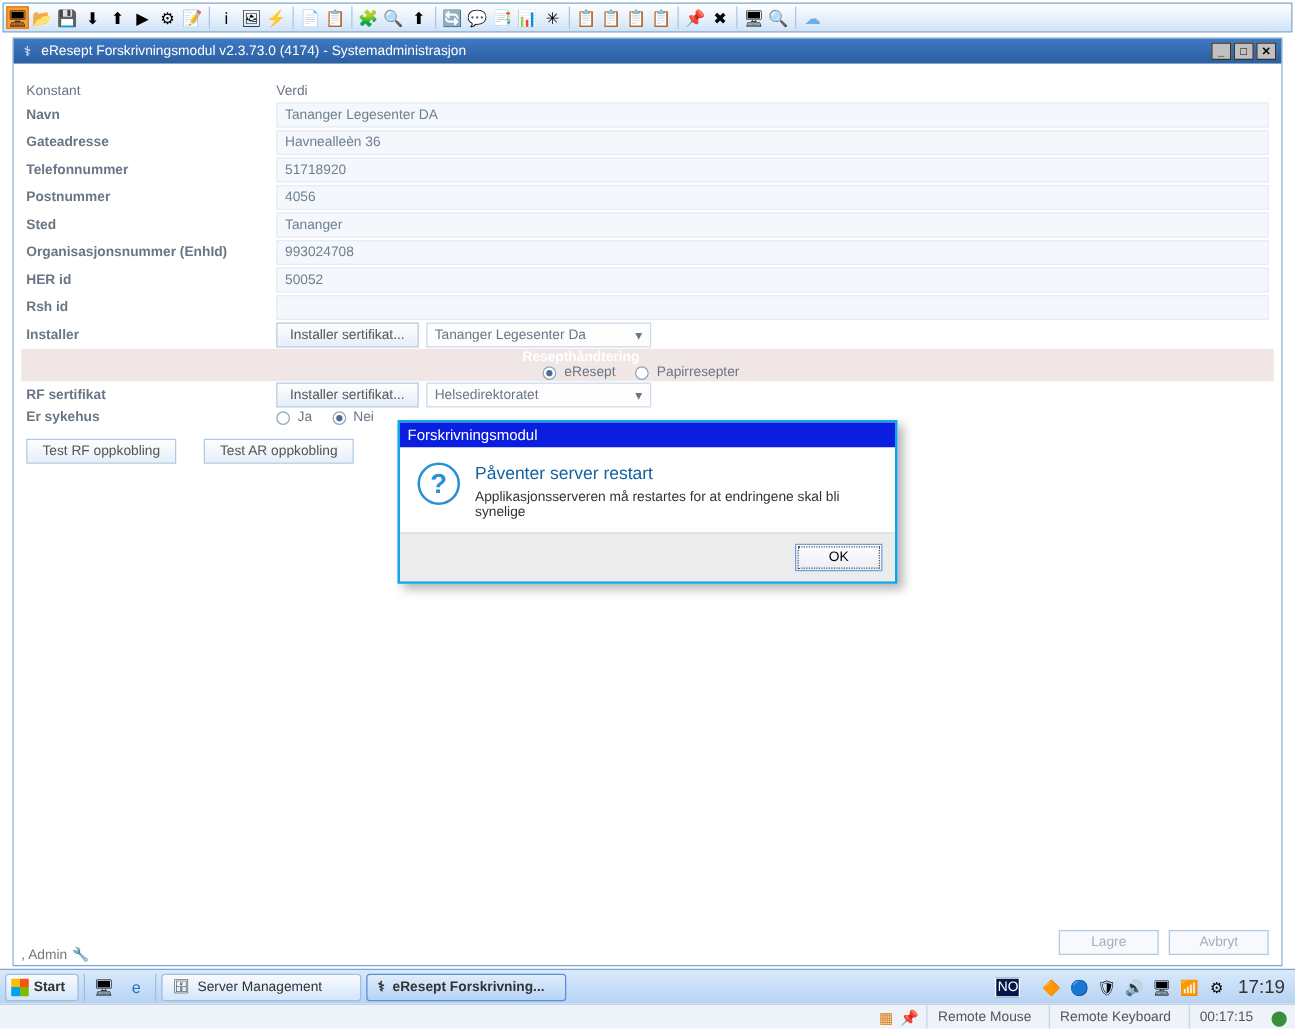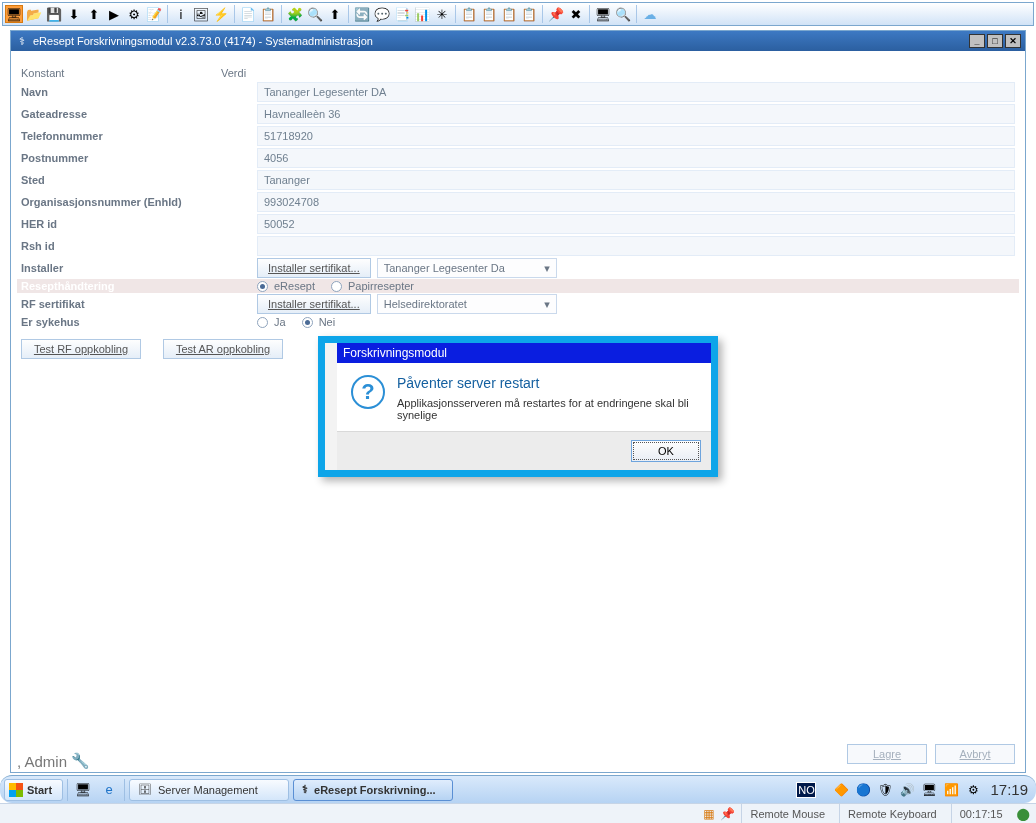--- a/index.html
+++ b/index.html
@@ -21,53 +21,53 @@
 
 
 .tab-row { display: flex; gap: 4px; padding-left: 2px; }
 .tab { padding: 6px 12px; border: 1px solid #d9e4f1; border-bottom: none; color: #6a7685; font-size: 11px; cursor: pointer; background: #fff; }
 .tab.active { color: #444; }
 
 
 .form-header { display: flex; padding: 6px 4px 2px 4px; color: #6a7685; }
 .form-header .col1 { width: 200px; }
 .form-row { display: flex; align-items: center; padding: 1px 4px; }
-.form-row.highlight { background: #f0e6e6; }
+.form-row.highlight { background: #f0e6e6; flex-direction: column; }
 .label { width: 200px; color: #6a7685; font-size: 11px; font-weight: bold; }
-.value-cell { flex: 1; margin-left: 36px; }
+.value-cell { flex: 1; }
 .value-input { width: 100%; height: 20px; background: #f4f7fb; border: 1px solid #e3ecf7; color: #708090; padding: 0 6px; font-size: 11px; }
 .inline-controls { display: flex; gap: 6px; align-items: center; }
-.btn-small { height: 20px; background: linear-gradient(#fefefe,#e5eef8); border: 1px solid #b0c9e4; color: #555; padding: 0 10px; font-size: 11px; cursor: pointer; text-decoration: underline; }
+.btn-small { height: 20px; background: linear-gradient(#fefefe,#e5eef8); border: 1px solid #b0c9e4; color: #555; padding: 0 10px; font-size: 11px; cursor: pointer; }
 .select-small { height: 20px; background: #fdfdfe; border: 1px solid #cad9ec; color: #6a7685; padding: 0 6px; font-size: 11px; min-width: 180px; display: inline-flex; align-items: center; justify-content: space-between; }
 .select-small::after { content: "▾"; color: #6a7685; margin-left: 8px; }
 .radio { width: 11px; height: 11px; border-radius: 50%; border: 1px solid #8fa4bd; display: inline-block; vertical-align: middle; background: #fff; position: relative; }
 .radio.checked::after { content: ""; position: absolute; top: 2px; left: 2px; width: 5px; height: 5px; border-radius: 50%; background: #4b6b96; }
 .radio-lbl { color: #6a7685; font-size: 11px; margin-right: 10px; }
 
 .btn-row { display: flex; gap: 22px; padding: 10px 4px; }
 .btn-row .btn-small { min-width: 120px; }
 
 
 .bottom-btns { margin-top: auto; display: flex; justify-content: flex-end; gap: 8px; padding: 8px 4px 4px 4px; }
 .bottom-btns .btn-small { min-width: 80px; color: #a5b0bd; background: #f7f9fc; }
 
-.admin-caption { position: absolute; bottom: 0; left: 6px; color: #777; font-size: 15px; display: flex; align-items: center; gap: 4px; padding: 2px 0; }
-
-
-.dialog { position: absolute; top: 336px; left: 318px; width: 400px; background: #f3f3f3; border: 7px solid #0ea5e9; box-shadow: 4px 4px 8px rgba(0,0,0,.3); z-index: 50; padding-left: 12px; }
+.admin-caption { position: absolute; bottom: 0; left: 6px; color: #777; font-size: 11px; display: flex; align-items: center; gap: 4px; padding: 2px 0; }
+
+
+.dialog { position: absolute; top: 336px; left: 318px; width: 400px; background: #f3f3f3; border: 2px solid #0ea5e9; box-shadow: 4px 4px 8px rgba(0,0,0,.3); z-index: 50; }
 .dialog-title { height: 20px; background: #0a1ee0; color: #fff; padding: 0 6px; display: flex; align-items: center; font-size: 12px; }
 .dialog-body { padding: 12px 14px 10px 14px; display: flex; gap: 12px; background: #fff; }
 .dialog-icon { width: 34px; height: 34px; border-radius: 50%; border: 2px solid #2b8fd6; color: #2b8fd6; font-size: 22px; font-weight: bold; display: flex; align-items: center; justify-content: center; flex-shrink: 0; }
 .dialog-heading { color: #1560a0; font-size: 14px; margin-bottom: 6px; }
 .dialog-text { color: #333; font-size: 11px; }
 .dialog-footer { background: #ececec; padding: 8px 10px; display: flex; justify-content: flex-end; border-top: 1px solid #d9d9d9; }
 .dialog-footer .ok-btn { min-width: 70px; height: 22px; background: linear-gradient(#fefefe,#e9eef5); border: 1px solid #6ea4dd; font-size: 11px; cursor: pointer; outline: 1px dotted #555; outline-offset: -3px; }
 
 
-.taskbar { position: absolute; left: 0; right: 0; bottom: 20px; height: 28px; background: linear-gradient(#d9e9fb,#b6d3f3); border-top: 1px solid #7ba7ce; display: flex; align-items: center; padding: 0 4px; gap: 4px; border-radius: 12px; }
+.taskbar { position: absolute; left: 0; right: 0; bottom: 20px; height: 28px; background: linear-gradient(#d9e9fb,#b6d3f3); border-top: 1px solid #7ba7ce; display: flex; align-items: center; padding: 0 4px; gap: 4px; }
 .start-btn { height: 22px; padding: 0 10px 0 22px; background: linear-gradient(#f8fbff,#d4e6fa); border: 1px solid #9ebfe3; border-radius: 3px; font-size: 11px; color: #333; cursor: pointer; font-weight: bold; position: relative; display: inline-flex; align-items: center; }
 .start-btn::before { content: ""; position: absolute; left: 4px; top: 3px; width: 14px; height: 14px; background: conic-gradient(#f65314 0 25%, #7cbb00 25% 50%, #00a1f1 50% 75%, #ffbb00 75% 100%); }
 .ql-btn { width: 22px; height: 22px; display: inline-flex; align-items: center; justify-content: center; font-size: 13px; cursor: pointer; }
 .task { height: 22px; padding: 0 8px; background: linear-gradient(#f8fbff,#d4e6fa); border: 1px solid #9ebfe3; border-radius: 3px; font-size: 11px; color: #333; display: inline-flex; align-items: center; gap: 6px; min-width: 160px; cursor: pointer; }
 .task.active { background: linear-gradient(#e0edfd,#b6d3f3); border-color: #5a8fd4; font-weight: bold; }
 .tray { margin-left: auto; display: flex; align-items: center; gap: 4px; }
 .tray .ql-btn { width: 18px; height: 18px; font-size: 12px; }
 .lang-ind { width: 20px; height: 16px; background: #00194a; color: #fff; font-size: 11px; display: inline-flex; align-items: center; justify-content: center; border: 1px solid #fff; }
 .clock { font-size: 15px; color: #333; padding: 0 4px; }
 

